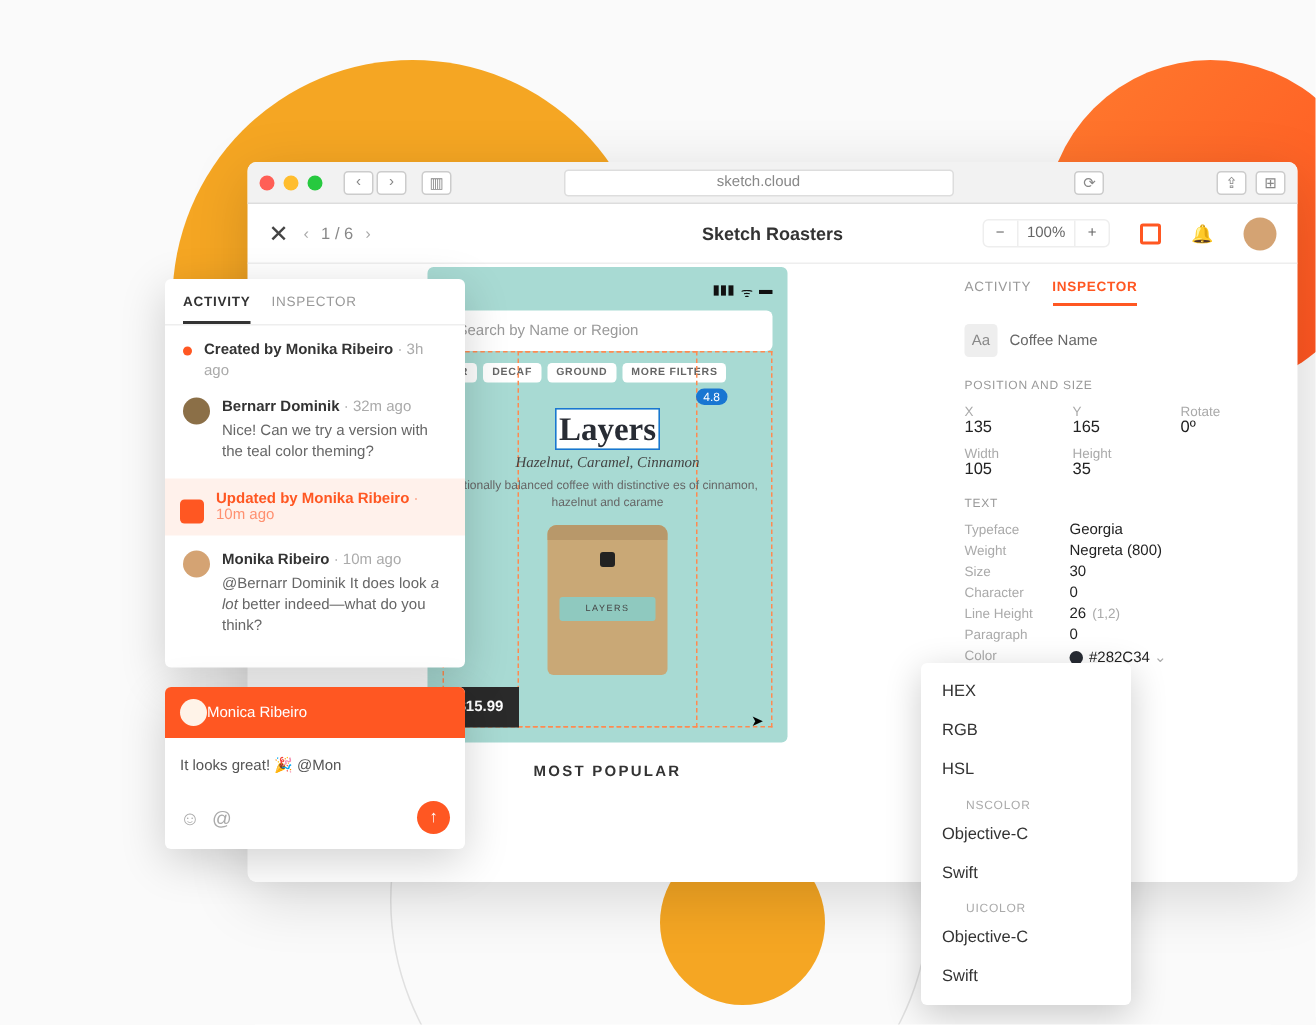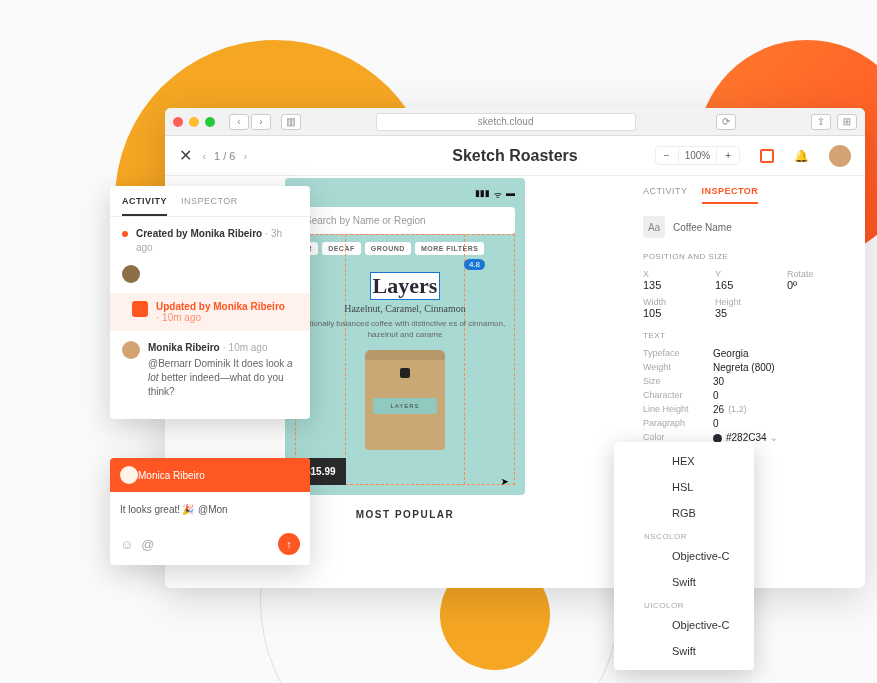--- a/index.html
+++ b/index.html
@@ -23,39 +23,39 @@
 .nav-btn { width: 20px; height: 16px; border: 1px solid #ccc; border-radius: 3px; background: #fff; font-size: 10px; display: flex; align-items: center; justify-content: center; color: #888; }
 .addr { flex: 1; max-width: 260px; margin: 0 auto; height: 18px; background: #fff; border: 1px solid #ddd; border-radius: 3px; font-size: 10px; color: #888; display: flex; align-items: center; justify-content: center; }
 .tb-icons { display: flex; gap: 6px; margin-left: auto; }
 .tb-icons .nav-btn { color: #888; }
 
 
 .app-toolbar { height: 40px; display: flex; align-items: center; padding: 0 14px; border-bottom: 1px solid #eee; gap: 10px; }
 .close-x { font-size: 16px; color: #444; cursor: pointer; }
 .pager { display: flex; align-items: center; gap: 8px; font-size: 11px; color: #888; }
 .pager .chev { color: #aaa; cursor: pointer; }
-.doc-title { position: absolute; left: 0; right: 0; text-align: center; font-size: 16px; font-weight: 600; color: #333; pointer-events: none; }
+.doc-title { position: absolute; left: 0; right: 0; text-align: center; font-size: 12px; font-weight: 600; color: #333; pointer-events: none; }
 .zoom { margin-left: auto; display: flex; align-items: center; border: 1px solid #eee; border-radius: 4px; font-size: 10px; color: #666; }
 .zoom span.btn { padding: 3px 8px; cursor: pointer; }
 .zoom span.val { padding: 3px 6px; border-left: 1px solid #eee; border-right: 1px solid #eee; }
 .sq-icon { width: 14px; height: 14px; border: 2px solid #ff5722; border-radius: 2px; margin-left: 10px; }
 .bell { margin-left: 10px; color: #666; font-size: 12px; }
 .avatar-sm { width: 22px; height: 22px; border-radius: 50%; background: #d4a373; margin-left: 10px; }
 
 
 .canvas { position: absolute; left: 120px; top: 70px; width: 240px; height: 400px; }
 .artboard { width: 100%; background: #a8dad3; border-radius: 4px; position: relative; padding: 10px; }
 .statusbar { display: flex; justify-content: flex-end; gap: 4px; font-size: 9px; color: #111; }
 .search-field { background: #fff; border-radius: 4px; padding: 8px 10px; font-size: 10px; color: #999; margin-top: 6px; }
 .filter-row { display: flex; gap: 4px; margin-top: 8px; }
 .pill { background: #fff; border-radius: 3px; padding: 3px 6px; font-size: 7px; letter-spacing: 0.5px; color: #666; font-weight: 600; }
 .product { text-align: center; position: relative; }
 .badge-blue { position: absolute; right: 30px; top: -4px; background: #1976d2; color: #fff; font-size: 8px; padding: 1px 5px; border-radius: 7px; }
 .layers-title { font-family: Georgia, serif; font-size: 22px; font-weight: 800; color: #282c34; margin-top: 10px; background: #fff; display: inline-block; padding: 0 2px; }
-.subtitle { font-family: Georgia, serif; font-size: 10px; color: #444; margin-top: 4px; }
+.subtitle { font-family: Georgia, serif; font-style: italic; font-size: 10px; color: #444; margin-top: 4px; }
 .desc { font-size: 8px; color: #666; margin-top: 4px; line-height: 1.4; }
 .bag-wrap { margin-top: 10px; position: relative; display: flex; justify-content: center; }
 .bag { width: 80px; height: 100px; background: #c9a876; border-radius: 6px 6px 4px 4px; position: relative; }
 .bag::before { content: ""; position: absolute; top: 0; left: 0; right: 0; height: 10px; background: #b8986a; border-radius: 6px 6px 0 0; }
 .bag-logo { position: absolute; top: 18px; left: 50%; transform: translateX(-50%); width: 10px; height: 10px; background: #222; border-radius: 2px; }
 .bag-label { position: absolute; top: 48px; left: 8px; right: 8px; height: 16px; background: #8fc9bf; border-radius: 2px; font-size: 6px; display: flex; align-items: center; justify-content: center; color: #444; letter-spacing: 1px; }
 .meas { position: absolute; background: #ff5722; color: #fff; font-size: 8px; padding: 1px 4px; border-radius: 2px; }
 .meas.m352 { left: -6px; top: 40px; }
 .guide { position: absolute; border: 1px dashed #ff8a50; }
 .cta-row { display: flex; gap: 1px; margin-top: 8px; }
@@ -76,38 +76,38 @@
 .grid2 .lbl { font-size: 9px; color: #aaa; }
 .grid2 .val { font-size: 11px; color: #222; }
 .kv { display: flex; margin: 3px 0; }
 .kv .k { width: 70px; color: #aaa; font-size: 9px; }
 .kv .v { color: #222; font-size: 10px; }
 .kv .vsub { color: #aaa; font-size: 9px; margin-left: 4px; }
 .color-swatch { width: 9px; height: 9px; border-radius: 50%; background: #282c34; display: inline-block; margin-right: 4px; vertical-align: middle; }
 
 
 .dropdown { position: absolute; left: 614px; top: 442px; width: 140px; background: #fff; border-radius: 4px; box-shadow: 0 6px 24px rgba(0,0,0,0.2); padding: 6px 0; font-size: 11px; z-index: 50; }
-.dropdown .item { padding: 7px 14px; color: #333; cursor: pointer; margin-left: 44px; }
+.dropdown .item { padding: 7px 14px; color: #333; cursor: pointer; }
 .dropdown .group { padding: 6px 30px 2px; font-size: 8px; color: #aaa; letter-spacing: 0.5px; }
 
 
 .activity { position: absolute; left: 110px; top: 186px; width: 200px; background: #fff; border-radius: 4px; box-shadow: 0 8px 30px rgba(0,0,0,0.18); z-index: 40; font-size: 10px; }
 .activity .tabs { display: flex; gap: 14px; padding: 10px 12px 0; font-size: 9px; letter-spacing: 0.5px; border-bottom: 1px solid #eee; }
 .activity .tabs .tab { color: #999; padding-bottom: 8px; }
 .activity .tabs .tab.active { color: #333; font-weight: 700; border-bottom: 2px solid #333; }
 .feed { padding: 10px 12px; }
 .feed-item { display: flex; gap: 8px; margin-bottom: 10px; line-height: 1.4; }
 .dot-orange { width: 6px; height: 6px; background: #ff5722; border-radius: 50%; margin-top: 4px; flex-shrink: 0; }
 .avatar-xs { width: 18px; height: 18px; border-radius: 50%; background: #d4a373; flex-shrink: 0; }
 .avatar-xs.b { background: #8b6f47; }
 .feed-title { color: #333; }
 .feed-title b { font-weight: 700; }
 .feed-time { color: #aaa; }
 .feed-body { color: #666; margin-top: 2px; }
-.feed-hl { background: #fff1eb; padding: 8px 22px; margin: 4px -12px 10px; display: flex; gap: 8px; align-items: flex-start; }
+.feed-hl { background: #fff1eb; padding: 8px 10px; margin: 4px -12px 10px; display: flex; gap: 8px; align-items: flex-end; }
 .sq-orange { width: 16px; height: 16px; background: #ff5722; border-radius: 3px; flex-shrink:0; }
 .feed-hl .txt { color: #ff5722; font-weight: 600; }
 .feed-hl .time { color: #ff9070; }
 .italic { font-style: italic; }
 
 
 .composer { position: absolute; left: 110px; top: 458px; width: 200px; background: #fff; border-radius: 4px; box-shadow: 0 8px 30px rgba(0,0,0,0.18); z-index: 40; font-size: 10px; overflow: hidden; }
 .composer-head { background: #ff5722; color: #fff; padding: 8px 10px; display: flex; align-items: center; gap: 0; }
 .composer-head .avatar-xs { background: #fff3e8; }
 .composer-body { padding: 12px 10px; color: #555; }
@@ -259,42 +259,47 @@
       </div>
     <div class="kv">
         <span class="k">Color</span>
         <span class="v"><span class="color-swatch"></span><span>#282C34</span> <span style="color:#aaa;">⌄</span></span>
       </div>
   </div>
 </div>
 
 <div class="dropdown">
   <div class="item">HEX</div>
+  <div class="item">RGB</div>
   <div class="item">HSL</div>
-  <div class="item">RGB</div>
   <div class="group">NSCOLOR</div>
   <div class="item">Objective-C</div>
   <div class="item">Swift</div>
   <div class="group">UICOLOR</div>
   <div class="item">Objective-C</div>
   <div class="item">Swift</div>
 </div>
 
 <div class="activity">
   <div class="tabs">
     <span class="tab active">ACTIVITY</span>
     <span class="tab">INSPECTOR</span>
   </div>
   <div class="feed">
     <div class="feed-item">
       <span class="dot-orange"></span>
       <div><span class="feed-title"><b>Created by Monika Ribeiro</b></span> <span class="feed-time"> · <span>3h ago</span></span></div>
     </div>
     <div class="feed-item">
       <div class="avatar-xs b"></div>
+      <div>
+        <span class="feed-title"><b>Bernarr Dominik</b></span>
+        <span class="feed-time"> · <span>32m ago</span></span>
+        <div class="feed-body">Nice! Can we try a version with the teal color theming?</div>
+      </div>
     </div>
     <div class="feed-hl">
       <div class="sq-orange"></div>
       <div><span class="txt">Updated by Monika Ribeiro</span> <span class="time"> · <span>10m ago</span></span></div>
     </div>
     <div class="feed-item">
       <div class="avatar-xs"></div>
       <div>
         <span class="feed-title"><b>Monika Ribeiro</b></span>
         <span class="feed-time"> · <span>10m ago</span></span>

